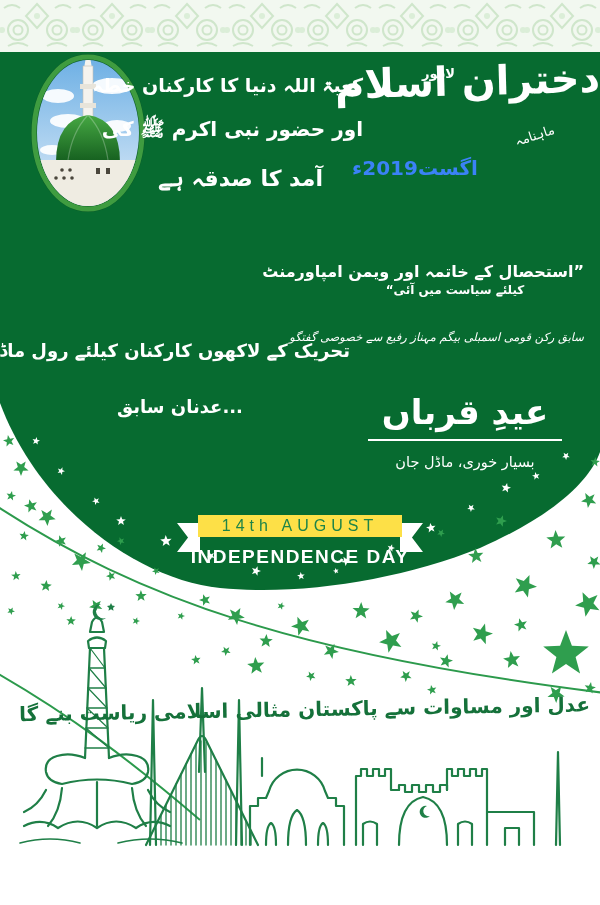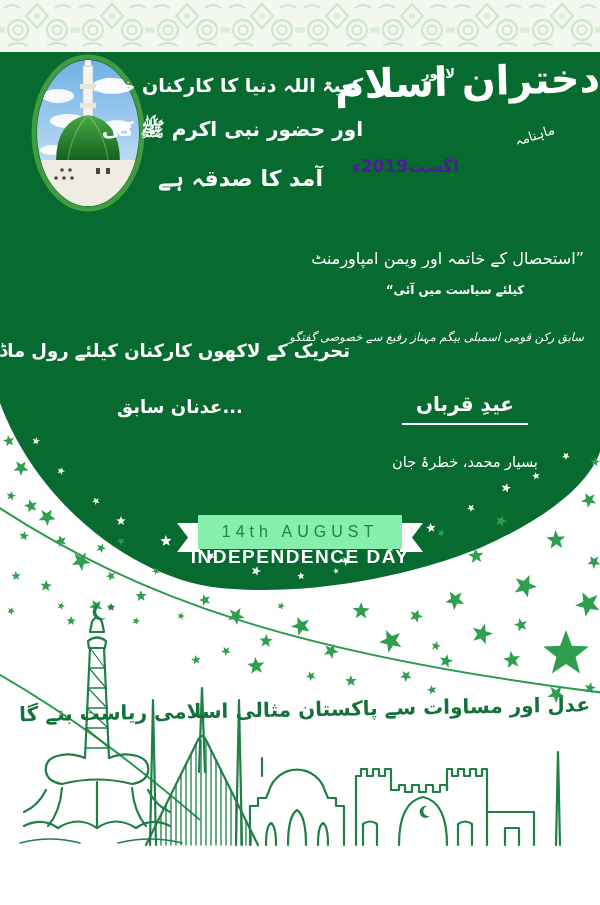--- a/index.html
+++ b/index.html
@@ -6,38 +6,38 @@
   .page{position:relative;width:600px;height:905px;overflow:hidden;background:#ffffff;
         font-family:"DejaVu Sans",sans-serif;}
   .abs{position:absolute;}
   svg{display:block;}
   
   .txt{position:absolute;color:#ffffff;direction:rtl;text-align:center;white-space:nowrap;z-index:3;}
   .masthead-title{left:345px;top:58px;width:255px;font-size:40px;font-weight:bold;
                   transform:rotate(-1.5deg);letter-spacing:-1px;}
   .city{left:422px;top:66px;font-size:13px;font-weight:bold;}
   .frequency{left:514px;top:128px;font-size:13px;transform:rotate(-18deg);}
-  .issue{left:352px;top:156px;font-size:17px;color:#4c1d95;direction:ltr;font-weight:bold;}
+  .issue{left:352px;top:156px;font-size:20px;color:#3b82f6;direction:ltr;font-weight:bold;}
   .lead-l1{left:118px;top:74px;width:245px;font-size:19px;font-weight:bold;}
   .lead-l2{left:118px;top:117px;width:245px;font-size:20px;font-weight:bold;}
   .lead-l3{left:118px;top:166px;width:245px;font-size:22px;font-weight:bold;}
   .lead-by{left:108px;top:224px;width:265px;font-size:12.5px;}
-  .int-q1{left:326px;top:249px;width:258px;font-size:16px;font-weight:normal;}
+  .int-q1{left:326px;top:262px;width:258px;font-size:16px;font-weight:bold;}
   .int-q2{left:326px;top:283px;width:258px;font-size:12px;font-weight:bold;}
   .int-by{left:326px;top:330px;width:258px;font-size:11.5px;font-style:italic;}
   .art-head{left:10px;top:340px;width:340px;font-size:18px;font-weight:bold;}
   .art-auth{left:60px;top:396px;width:240px;font-size:18px;font-weight:bold;}
   .eid-wrap{left:360px;top:392px;width:210px;}
-  .eid-title{display:inline-block;font-size:20px;font-weight:bold;
+  .eid-title{display:inline-block;font-size:34px;font-weight:bold;
              border-bottom:2px solid #ffffff;padding:0 14px 7px 14px;}
   .eid-sub{left:350px;top:454px;width:230px;font-size:14.5px;}
   .slogan{left:160px;top:696px;width:430px;font-size:20px;font-weight:bold;color:#15713a;
           transform:rotate(-1deg);}
   
-  .ribbon-bar{left:198px;top:515px;width:204px;height:34px;background:#86efac;z-index:4;
+  .ribbon-bar{left:198px;top:515px;width:204px;height:22px;background:#fde047;z-index:4;
               display:flex;align-items:center;justify-content:center;}
   .ribbon-bar span{font-family:"Liberation Sans",sans-serif;font-size:16px;color:#1e8449;
                    letter-spacing:5px;font-weight:500;}
   .tail{width:23px;height:29px;background:#ffffff;z-index:3;}
   .tail-left{left:177px;top:523px;clip-path:polygon(0 0,100% 0,100% 100%,0 100%,48% 50%);}
   .tail-right{left:400px;top:523px;clip-path:polygon(0 0,100% 0,52% 50%,100% 100%,0 100%);}
   .ind-day{left:0;top:546px;width:600px;text-align:center;z-index:4;color:#fff;
            font-family:"Liberation Sans",sans-serif;font-size:19px;font-weight:bold;letter-spacing:1.5px;}
 </style>
 </head>
@@ -247,21 +247,21 @@
   <div class="txt int-q1">”استحصال کے خاتمہ اور ویمن امپاورمنٹ</div>
   <div class="txt int-q2">کیلئے سیاست میں آئی“</div>
   <div class="txt int-by">سابق رکن قومی اسمبلی بیگم مہناز رفیع سے خصوصی گفتگو</div>
 
   <div class="txt art-head">تحریک کے لاکھوں کارکنان کیلئے رول ماڈل</div>
   <div class="txt art-auth">...عدنان سابق</div>
 
   <div class="txt eid-wrap">
     <span class="eid-title">عیدِ قرباں</span>
   </div>
-  <div class="txt eid-sub">بسیار محمد، خطرۂ جان</div>
+  <div class="txt eid-sub">بسیار خوری، ماڈل جان</div>
 
   <div class="abs tail tail-left"></div>
   <div class="abs tail tail-right"></div>
   <div class="abs ribbon-bar">
     <span>14th AUGUST</span>
   </div>
   <div class="abs ind-day">INDEPENDENCE DAY</div>
 
   <div class="txt slogan">عدل اور مساوات سے پاکستان مثالی اسلامی ریاست بنے گا</div>
 

